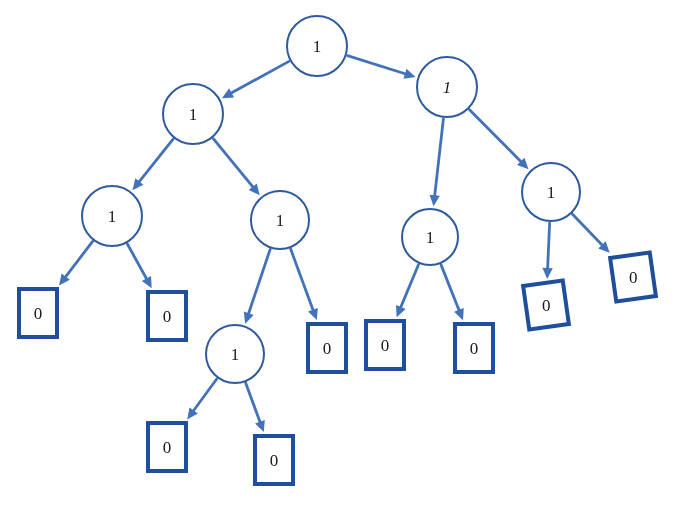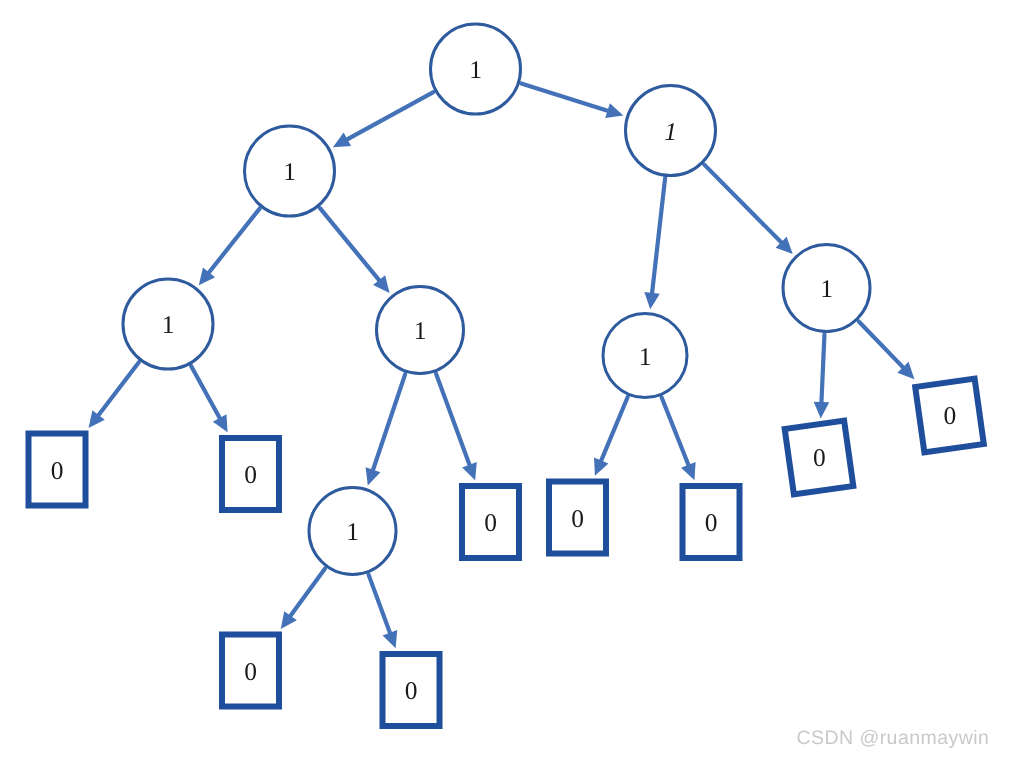--- a/index.html
+++ b/index.html
@@ -148,15 +148,14 @@
         <span class="node-label" style="transform: rotate(8deg);">0</span>
       </div>
       <div class="node node-leaf" style="width: 42px; height: 52px; left: 146px; top: 421px; border-color: rgb(31, 78, 156); color: rgb(26, 26, 26);">
         <span class="node-label">0</span>
       </div>
       <div class="node node-leaf" style="width: 42px; height: 52px; left: 253px; top: 434px; border-color: rgb(31, 78, 156); color: rgb(26, 26, 26);">
         <span class="node-label">0</span>
       </div>
     </div>
 
-  <div id="watermark" style="left: 531px; top: 484px; color: rgb(201, 201, 201);">CSDN @ruanmaywin</div>
 
 </div>
 
 </body></html>

